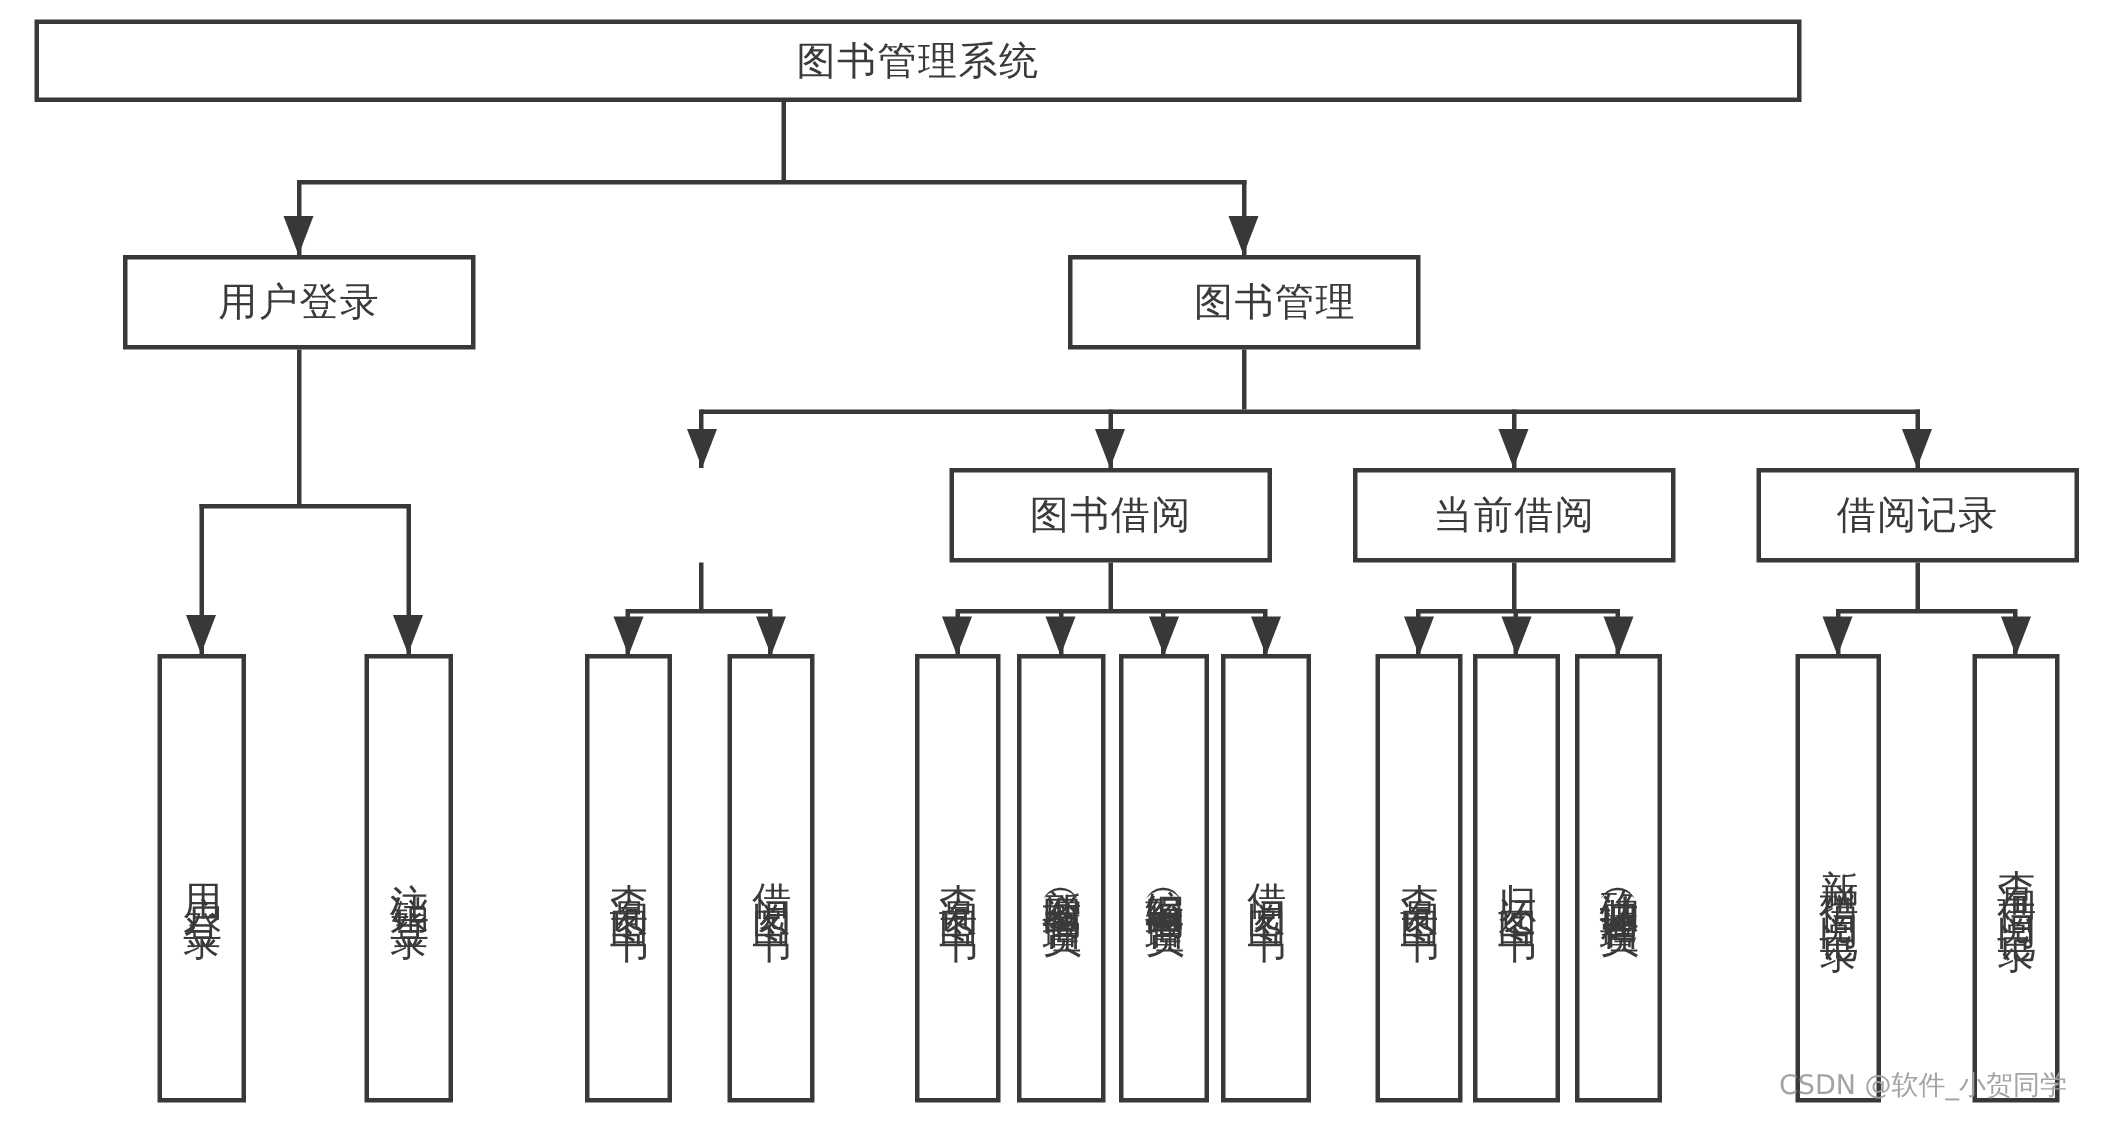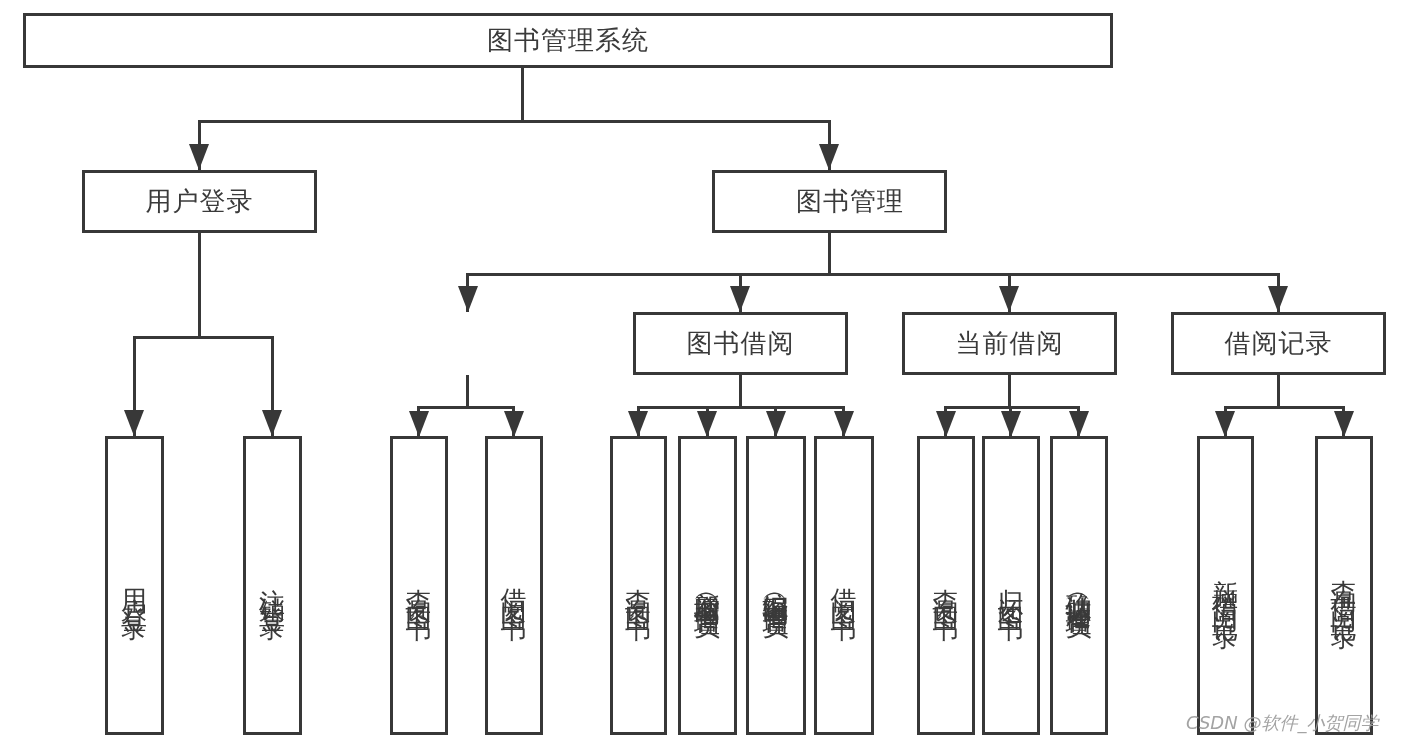--- a/index.html
+++ b/index.html
@@ -48,29 +48,28 @@
     border-right:10px solid transparent;
     border-top:26px solid #383838;
   }
   .watermark{
     position:absolute;
     left:1186px;top:711px;
     font-size:18px;
     color:rgba(158,158,158,0.95);
     white-space:nowrap;
     z-index:5;
-    font-style:italic;
   }
 </style>
 </head>
 <body>
 
 <div class="canvas">
 
-  <div class="hbox" style="left:23px;top:13px;width:1090px;height:55px;">
+  <div class="hbox" style="left:23px;top:13px;width:1178px;height:55px;">
     <span>图书管理系统</span>
   </div>
 
   <div class="vline" style="left:521px;top:68px;height:52px;"></div>
   <div class="hline" style="left:198px;top:120px;width:633px;"></div>
   <div class="vline" style="left:198px;top:120px;height:50px;"></div>
   <div class="ahead" style="left:189px;top:144px;"></div>
   <div class="vline" style="left:828px;top:120px;height:50px;"></div>
   <div class="ahead" style="left:819px;top:144px;"></div>
 

